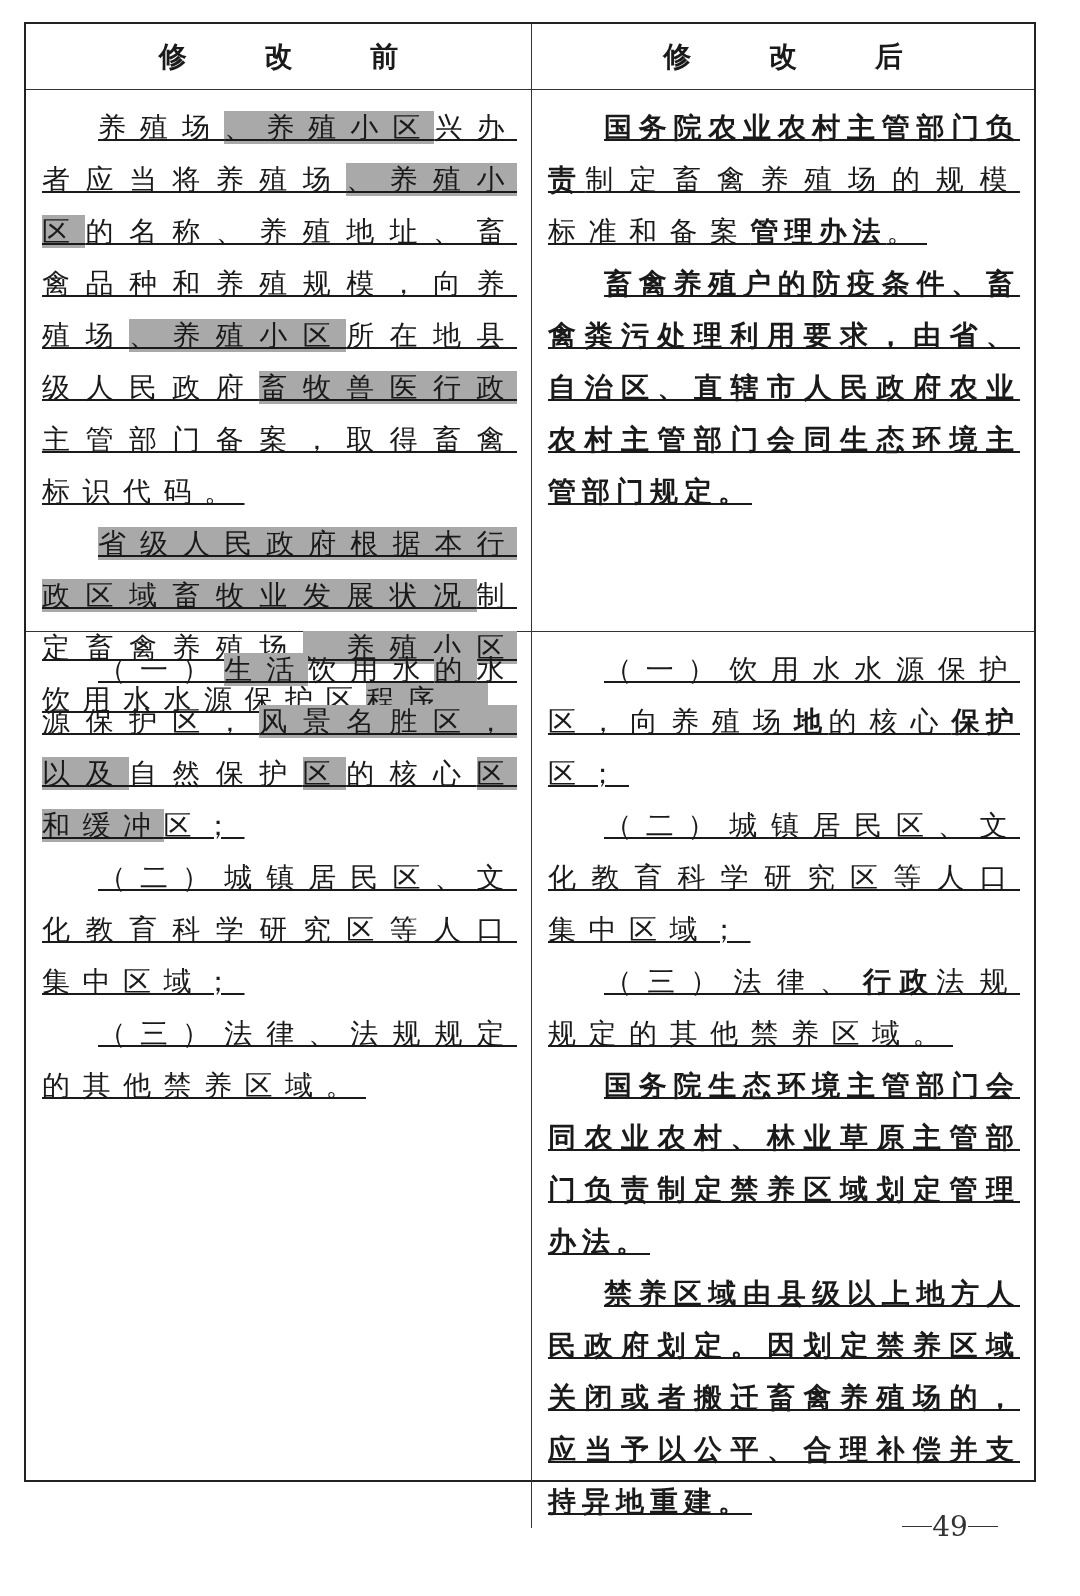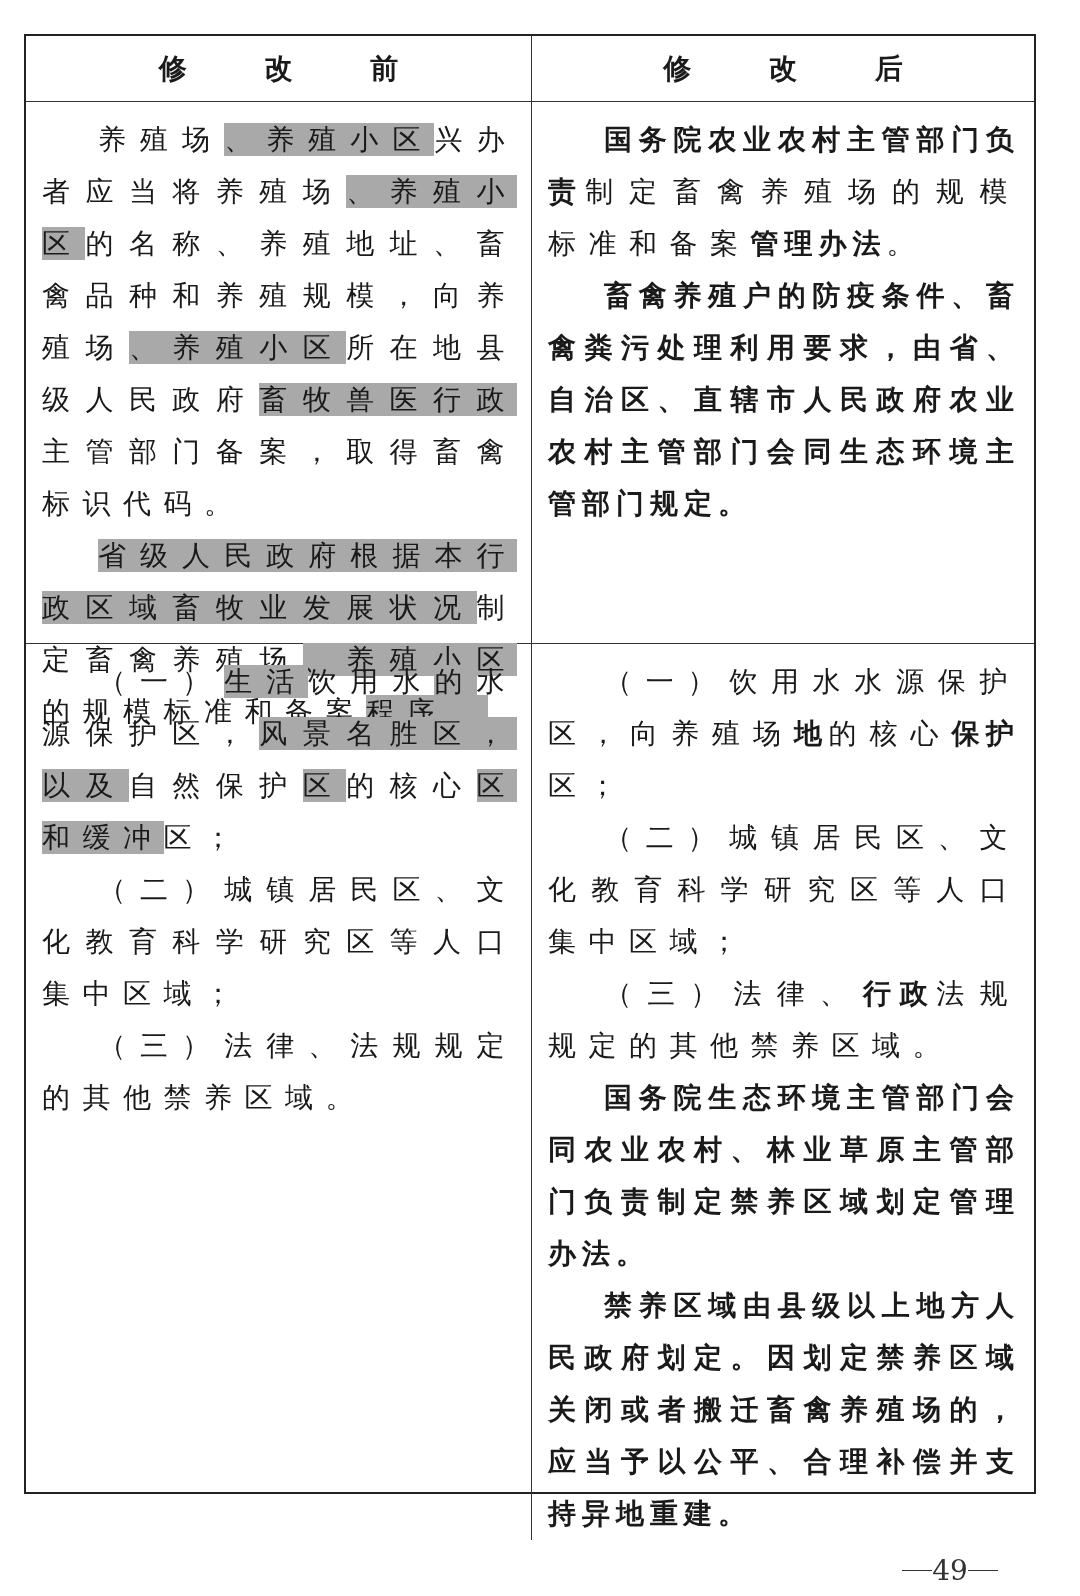--- a/index.html
+++ b/index.html
@@ -2,60 +2,60 @@
 <html><head>
 <meta charset="utf-8">
 <style>
   html, body { margin: 0; padding: 0; background: #ffffff; }
   body {
     width: 1080px; height: 1596px; position: relative; overflow: hidden;
     font-family: "DejaVu Serif", "Liberation Serif", serif;
     color: #1a1a1a;
   }
   .page-table {
-    position: absolute; left: 24px; top: 34px; width: 1012px; height: 1460px;
+    position: absolute; left: 24px; top: 22px; width: 1012px; height: 1460px;
     border: 2px solid #222; box-sizing: border-box;
     display: grid;
     grid-template-columns: 506px 1fr;
     grid-template-rows: 66px 542px 1fr;
   }
   .cell { box-sizing: border-box; border-right: 1px solid #333; border-bottom: 1px solid #333; }
   .cell.right { border-right: none; }
   .cell.last { border-bottom: none; }
   .head {
     display: flex; align-items: center; justify-content: center;
     font-family: "DejaVu Sans", "Liberation Sans", sans-serif;
     font-weight: bold; font-size: 28px; letter-spacing: 34px; text-indent: 34px;
   }
-  .body-cell { padding: 12px 14px 0 16px; }
+  .body-cell { padding: 12px 14px 0 16px; text-decoration: underline; }
   .para {
     margin: 0; font-size: 28px; line-height: 52px; letter-spacing: 12.5px;
     text-align: justify; text-indent: 2em;
   }
   .para.noindent { text-indent: 0; }
   .b { font-family: "DejaVu Sans", "Liberation Sans", sans-serif; font-weight: bold; letter-spacing: 6px; }
   .hl { background: #a9a9a9; }
   .page-num {
     position: absolute; top: 1510px; left: 860px; width: 180px; text-align: center;
     font-family: "DejaVu Serif", "Liberation Serif", serif; font-size: 28px; color: #333;
-    display: flex; align-items: center; justify-content: center;  margin-top: 44px;
+    display: flex; align-items: center; justify-content: center; 
   }
   .dash { display: inline-block; width: 30px; height: 1px; background: #333; }
 </style>
 </head>
 <body>
 
 <div class="page-table">
 
   <div class="cell head">修 改 前</div>
   <div class="cell head right">修 改 后</div>
 
   <div class="cell body-cell">
     <p class="para"><span>养殖场</span><span class="hl">、养殖小区</span><span>兴办者应当将养殖场</span><span class="hl">、养殖小区</span><span>的名称、养殖地址、畜禽品种和养殖规模，向养殖场</span><span class="hl">、养殖小区</span><span>所在地县级人民政府</span><span class="hl">畜牧兽医行政</span><span>主管部门备案，取得畜禽标识代码。</span></p>
-    <p class="para"><span class="hl">省级人民政府根据本行政区域畜牧业发展状况</span><span>制定畜禽养殖场</span><span class="hl">、养殖小区</span><span>的规模标准和备案</span><span class="hl">程序。</span></p>
+    <p class="para"><span class="hl">省级人民政府根据本行政区域畜牧业发展状况</span><span>制定畜禽养殖场</span><span class="hl">、养殖小区</span><span>饮用水水源保护区</span><span class="hl">程序。</span></p>
   </div>
   <div class="cell body-cell right">
     <p class="para"><span class="b">国务院农业农村主管部门负责</span><span>制定畜禽养殖场的规模标准和备案</span><span class="b">管理办法</span><span>。</span></p>
     <p class="para"><span class="b">畜禽养殖户的防疫条件、畜禽粪污处理利用要求，由省、自治区、直辖市人民政府农业农村主管部门会同生态环境主管部门规定。</span></p>
   </div>
 
   <div class="cell body-cell last">
     <p class="para"><span>（一）</span><span class="hl">生活</span><span>饮用水</span><span class="hl">的</span><span>水源保护区，</span><span class="hl">风景名胜区，以及</span><span>自然保护</span><span class="hl">区</span><span>的核心</span><span class="hl">区和缓冲</span><span>区；</span></p>
     <p class="para">（二）城镇居民区、文化教育科学研究区等人口集中区域；</p>
     <p class="para">（三）法律、法规规定的其他禁养区域。</p>

